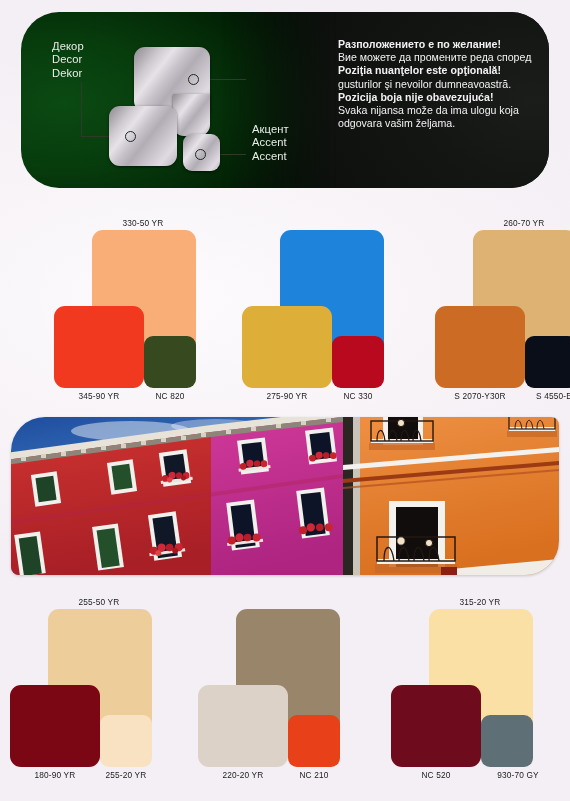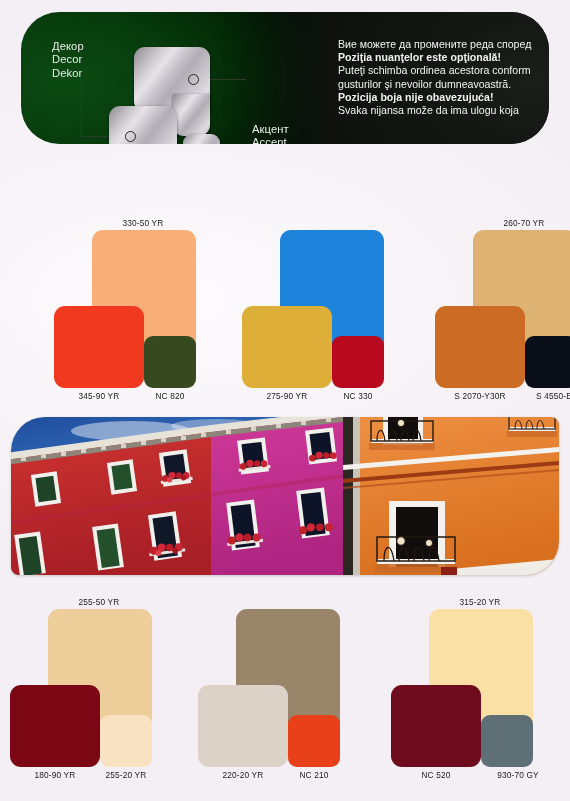--- a/index.html
+++ b/index.html
@@ -13,21 +13,21 @@
   
   .page {
     position:absolute; inset:0;
     background:
       radial-gradient(ellipse 500px 260px at 30% 300px, #fdfbfd 0%, #f7f3f7 60%, #f3eff4 100%),
       linear-gradient(180deg,#ffffff 0%,#fbf9fb 40%,#f6f2f6 100%);
   }
 
   
   .hero {
-    position:absolute; left:21px; top:12px; width:528px; height:132px;
+    position:absolute; left:21px; top:12px; width:528px; height:176px;
     border-radius:38px;
     background:
       radial-gradient(ellipse 330px 200px at 8% 52%, #0b4a12 0%, #073c0d 32%, #032806 58%, #011603 78%, #0a0c0a 100%),
       linear-gradient(90deg,#06380c 0%, #063c0d 38%, #04230a 55%, #101210 70%, #141614 100%);
     overflow:hidden;
   }
   .hero-dark {
     position:absolute; right:0; top:0; width:62%; height:100%;
     background:
       radial-gradient(ellipse 260px 200px at 95% 50%, #1b1d1b 0%, #141614 40%, #0d0f0d 100%);
@@ -164,26 +164,27 @@
       <span>Dekor</span>
     </div>
     <div class="dlabel lbl-accent">
       <span>Акцент</span>
       <span>Accent</span>
       <span>Accent</span>
     </div>
   </div>
 
   <div class="hero-text">
+      <p class="b">Разположението е по желание!</p>
       <p>Вие можете да промените реда според</p>
       <p class="b">Poziţia nuanţelor este opţională!</p>
-      <p>Puteţi schimba ordinea acestora conform</p>
       <p>gusturilor şi nevoilor dumneavoastră.</p>
       <p class="b">Pozicija boja nije obavezujuća!</p>
       <p>Svaka nijansa može da ima ulogu koja</p>
+      <p>odgovara vašim željama.</p>
     </div>
 </div>
 
 <div class="row row-1">
     <div class="group g-0">
       <div class="cap cap-top">330-50 YR</div>
       <div class="sw-bg" style="background: rgb(249, 174, 120);"></div>
       <div class="sw-bg-tail" style="background: rgb(249, 174, 120);"></div>
       <div class="sw-decor" style="background: rgb(240, 57, 30);"></div>
       <div class="sw-accent" style="background: rgb(54, 73, 31);"></div>

